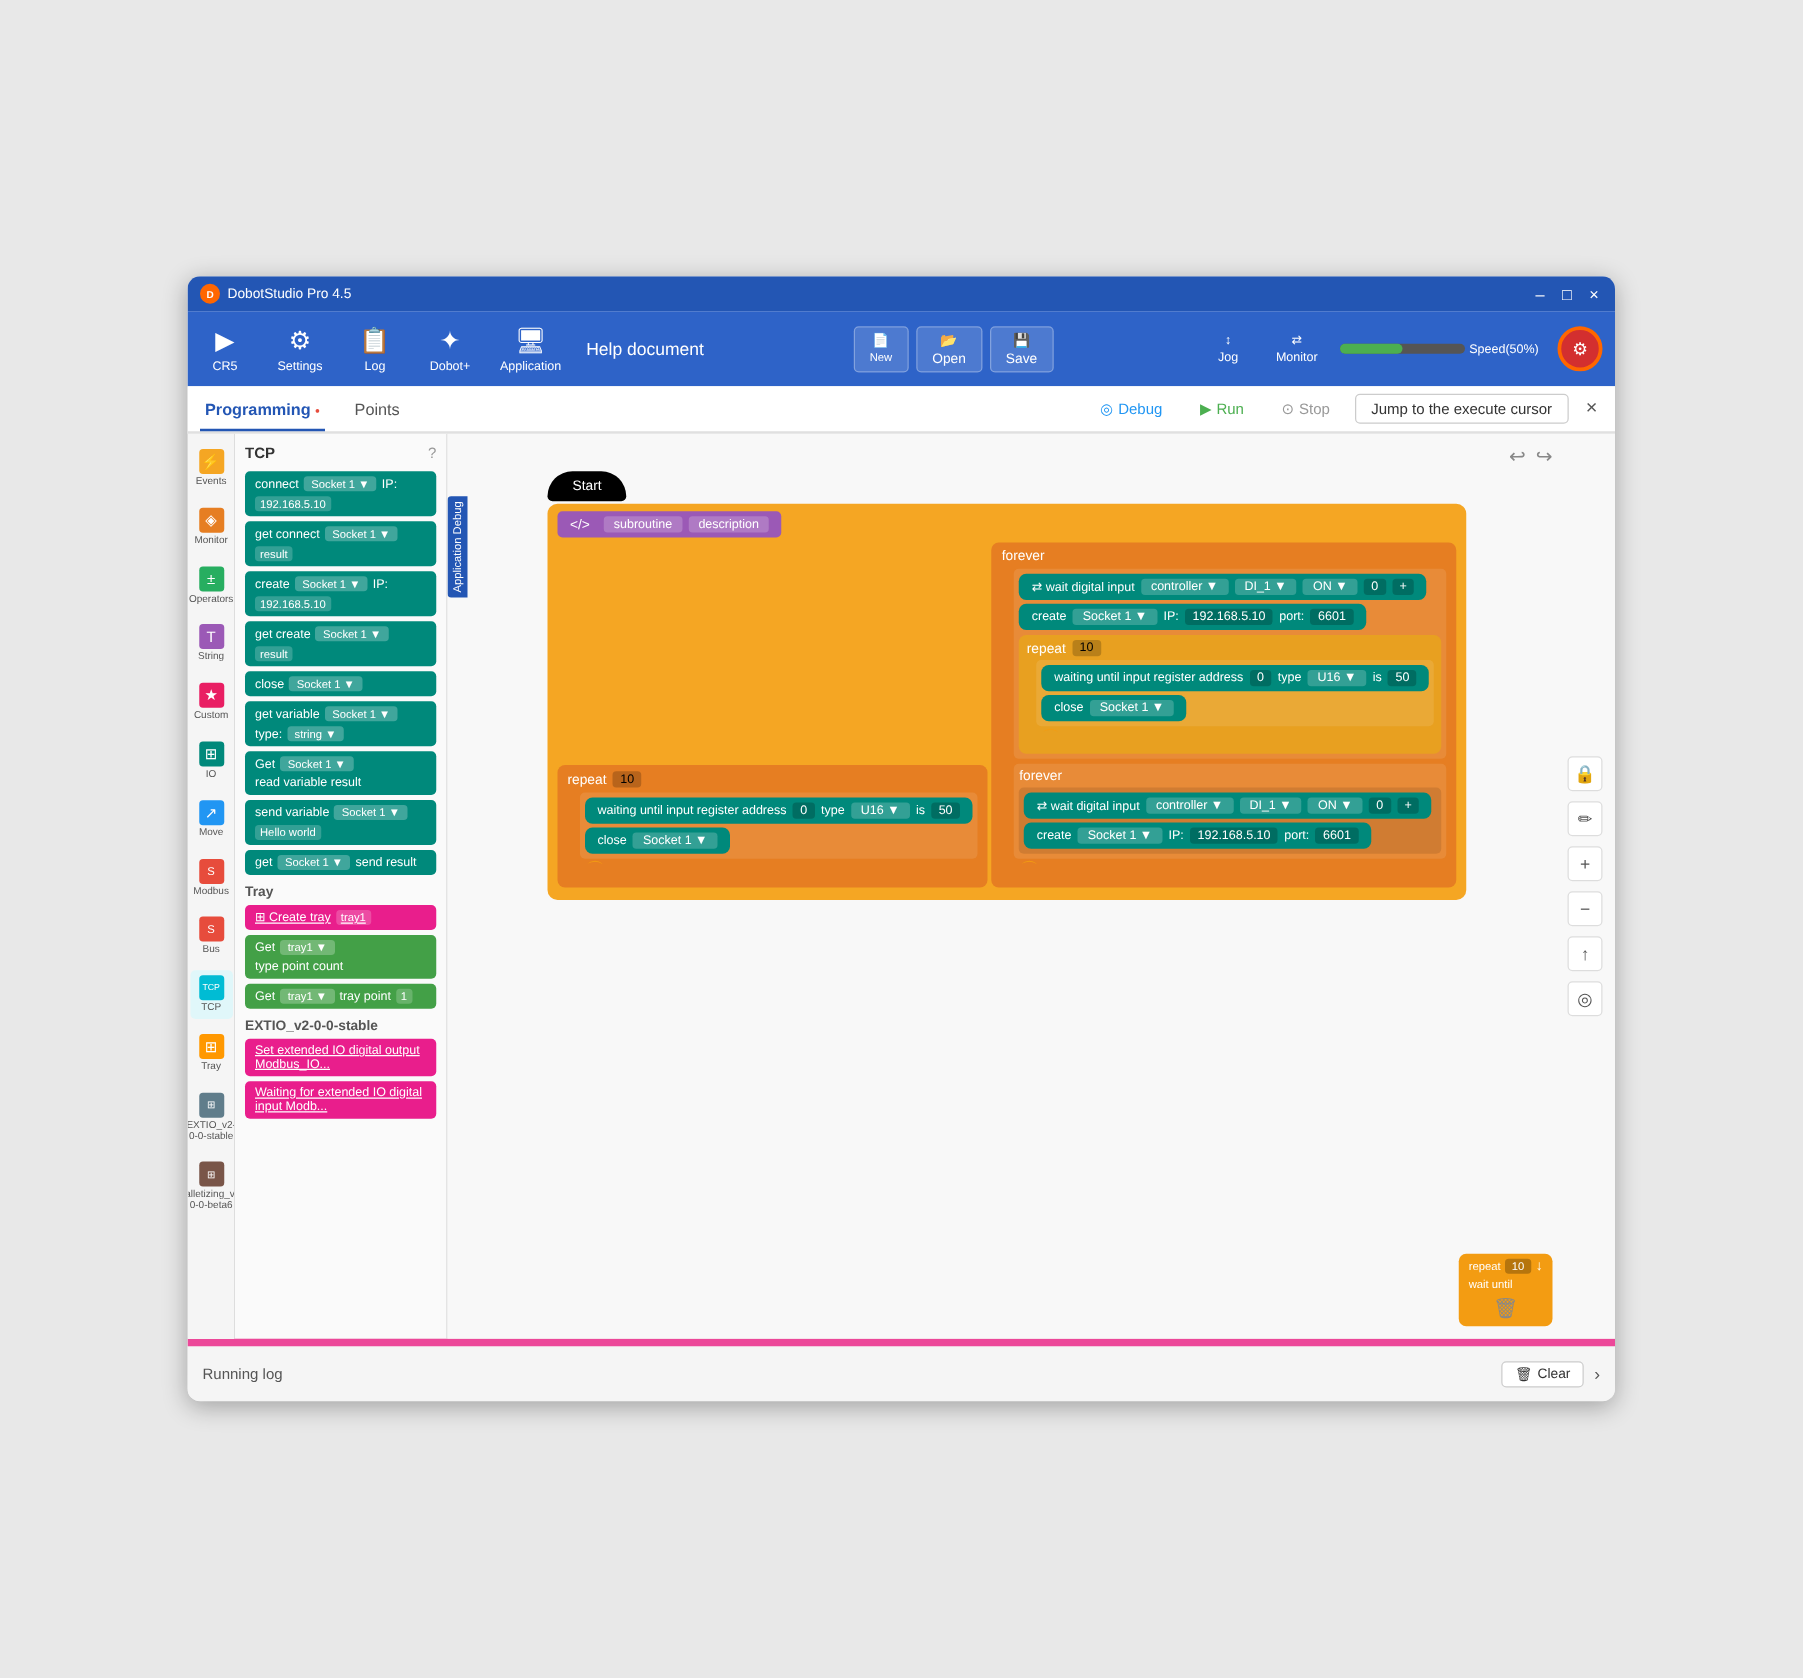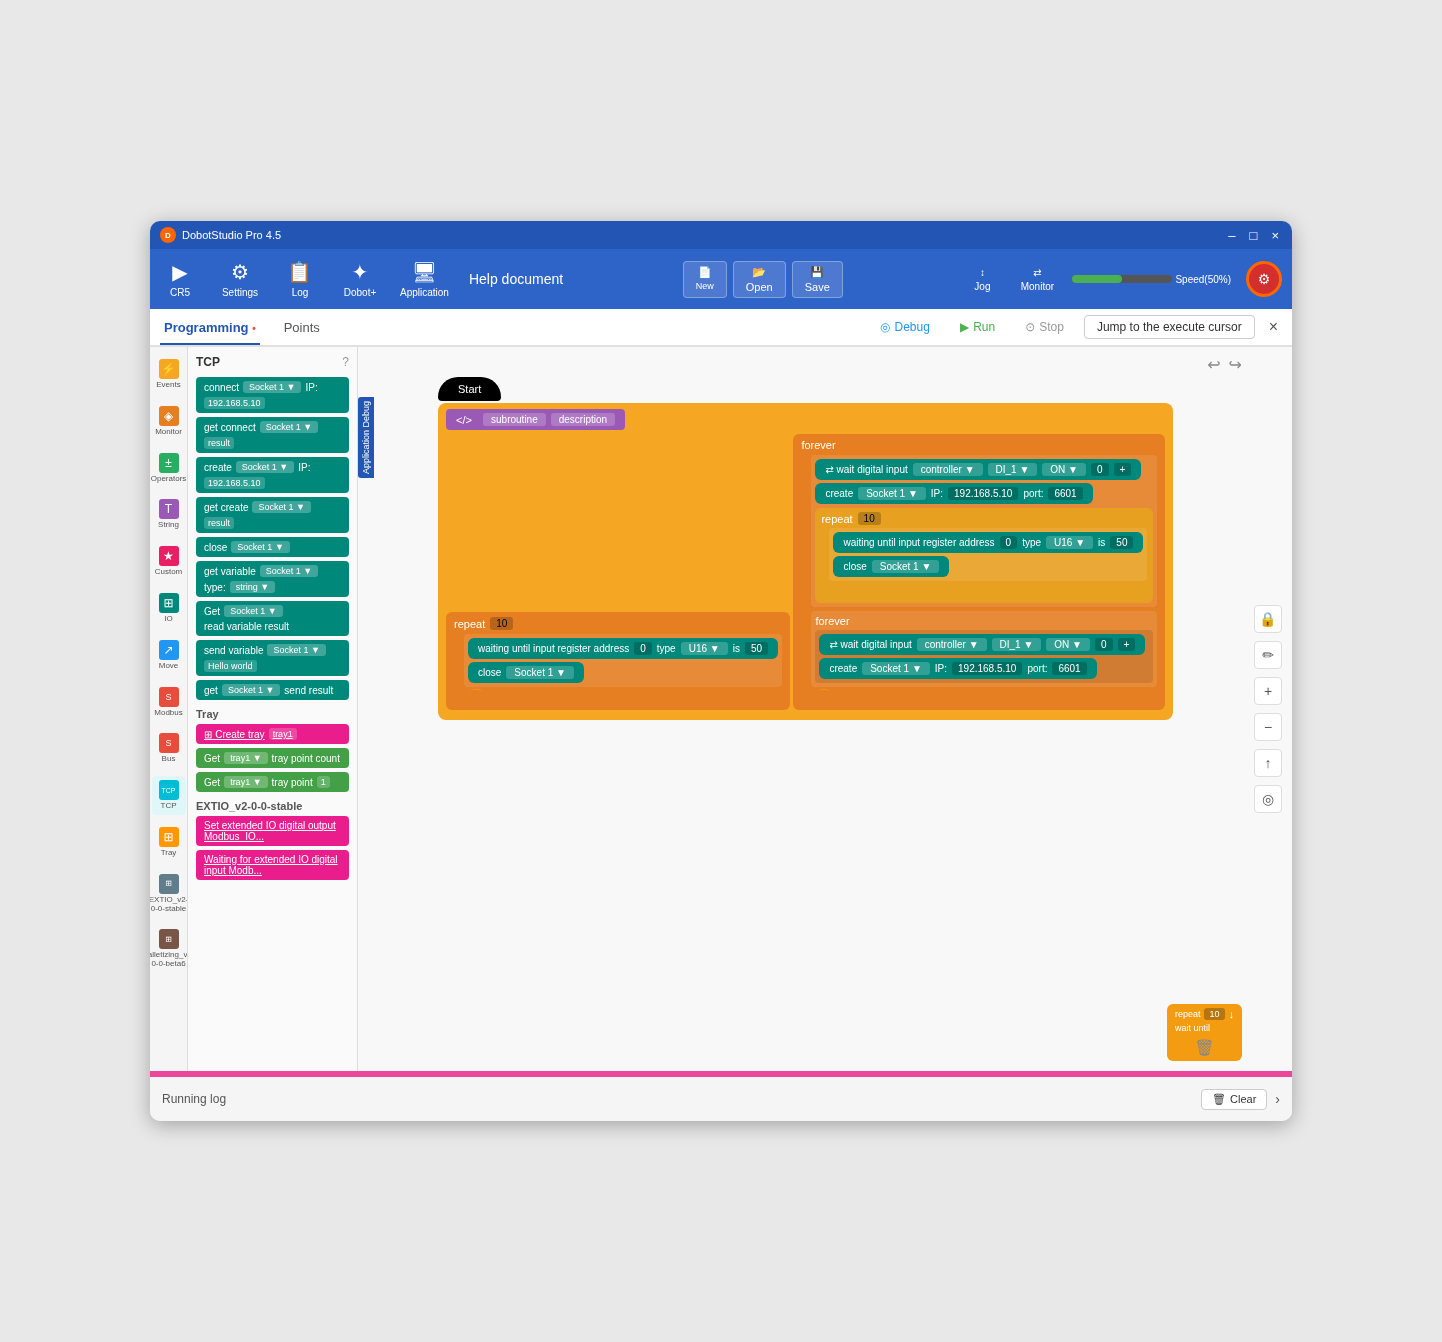--- a/index.html
+++ b/index.html
@@ -663,21 +663,21 @@
       </div>
 
       <div class="block-section-title">Tray</div>
       <div class="code-block block-pink">
         <span>⊞ Create tray</span>
         <span class="block-tag">tray1</span>
       </div>
       <div class="code-block block-green">
         <span>Get</span>
         <span class="block-dropdown">tray1 ▼</span>
-        <span>tray point count</span>
+        <span>type point count</span>
       </div>
       <div class="code-block block-green">
         <span>Get</span>
         <span class="block-dropdown">tray1 ▼</span>
         <span>tray point</span>
         <span class="block-tag">1</span>
       </div>
 
       <div class="block-section-title">EXTIO_v2-0-0-stable</div>
       <div class="code-block block-pink">

